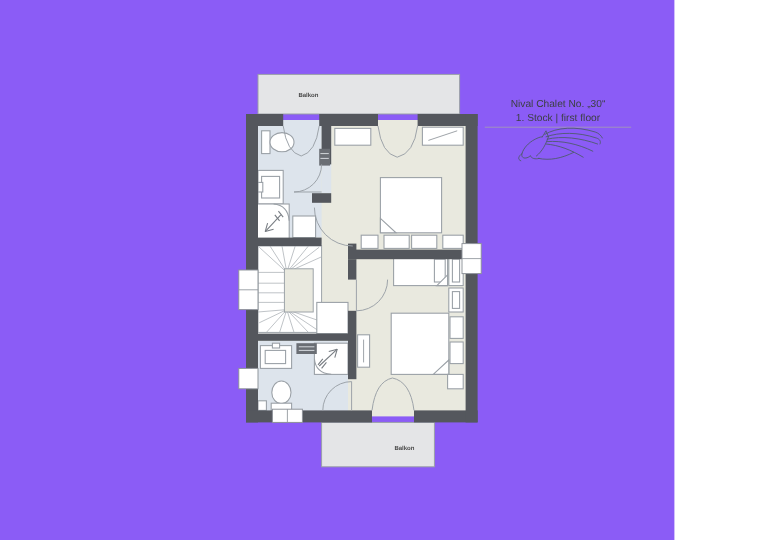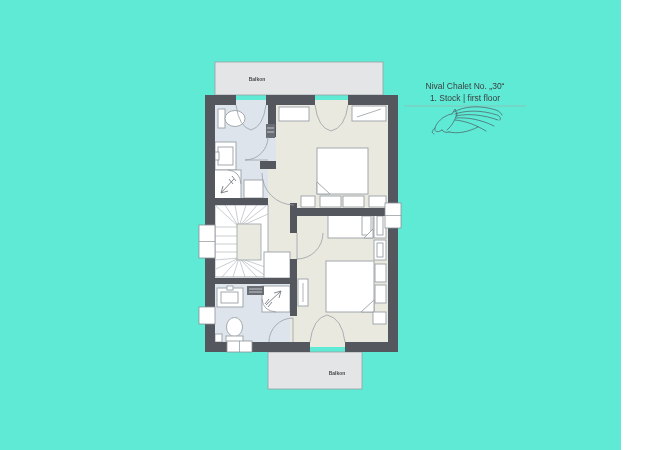--- a/index.html
+++ b/index.html
@@ -1,20 +1,20 @@
 <!DOCTYPE html>
 <html style="--wall: #54575d; --bathroom: #dde4ec; --room: #e9e9df; --balcony: #e4e5e7; --outline: #9aa0a6; --text: #3c4043; --logo: #4a5a63; --label: #4a4a4a;"><head>
 <meta charset="utf-8">
 <style>
   :root{
     --wall:#54575d; --bathroom:#dde4ec; --room:#e9e9df; --balcony:#e4e5e7;
     --outline:#9aa0a6; --text:#3c4043; --logo:#4a5a63; --label:#4a4a4a;
   }
   html,body{margin:0;padding:0;background:#ffffff;}
-  .canvas{width:621px;height:450px;position:relative;background:#5eead4;overflow:hidden;}
+  .canvas{width:562px;height:450px;position:relative;background:#8b5cf6;overflow:hidden;}
   svg{display:block;}
   .wall{fill:var(--wall);stroke:none;}
   .room{fill:var(--room);stroke:none;}
   .bath{fill:var(--bathroom);stroke:none;}
   .white{fill:#ffffff;}
   .balc{fill:var(--balcony);stroke:var(--outline);stroke-width:0.8;}
   .fx{fill:#ffffff;stroke:var(--outline);stroke-width:0.9;}
   .fxn{fill:none;stroke:var(--outline);stroke-width:0.9;}
   .fxd{fill:#6a6e74;stroke:none;}
   .stairln{stroke:#a6abb1;stroke-width:0.6;}

